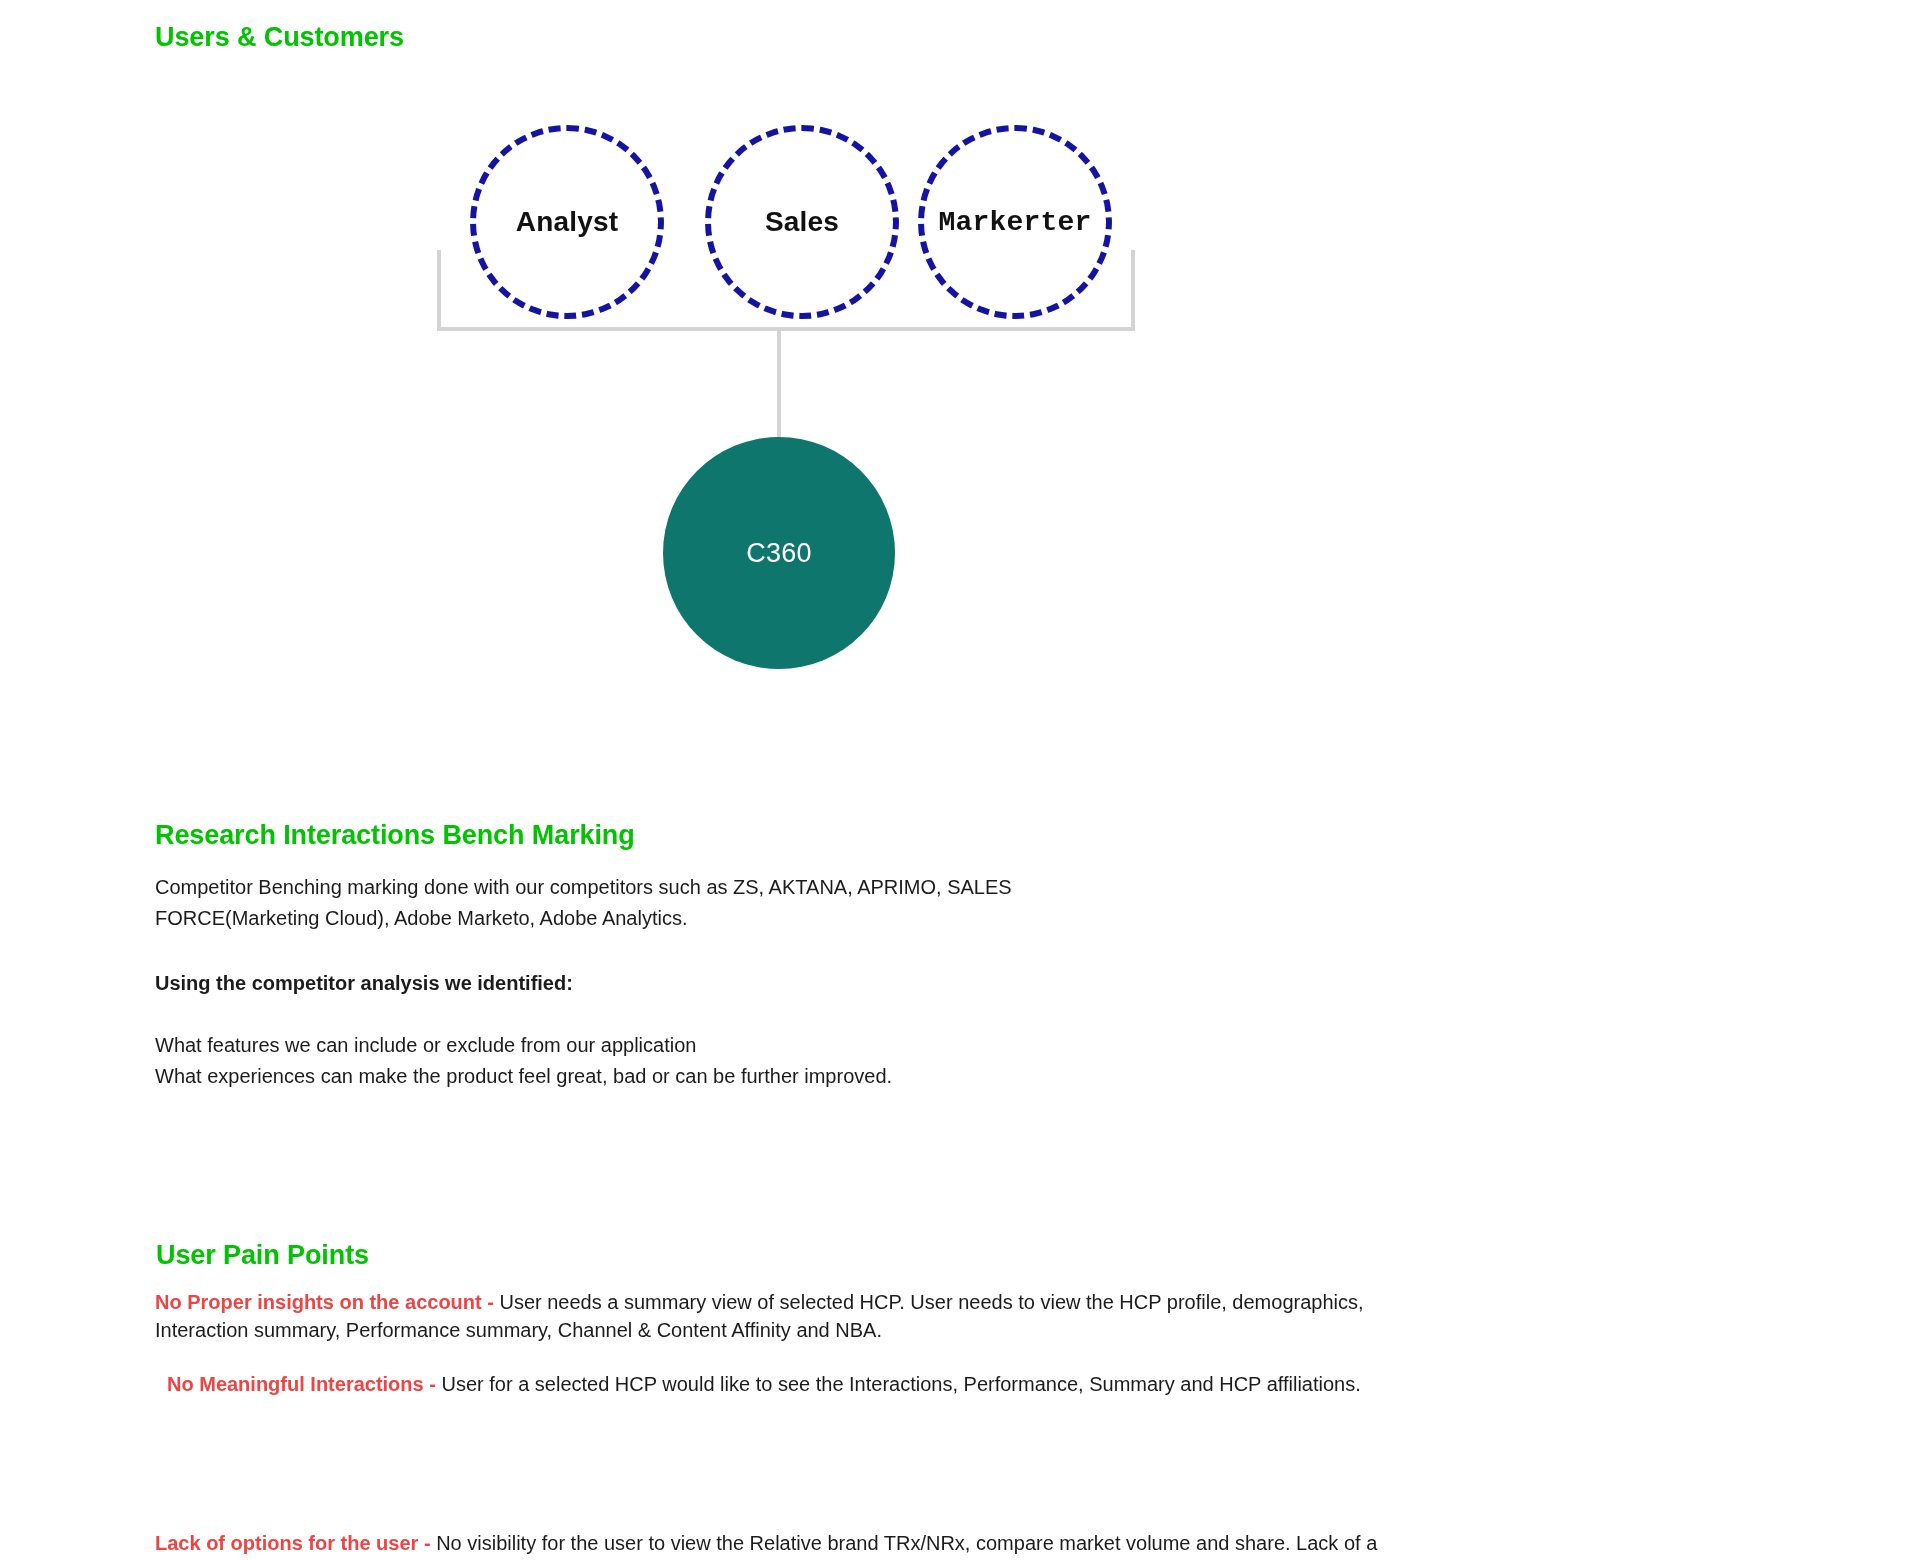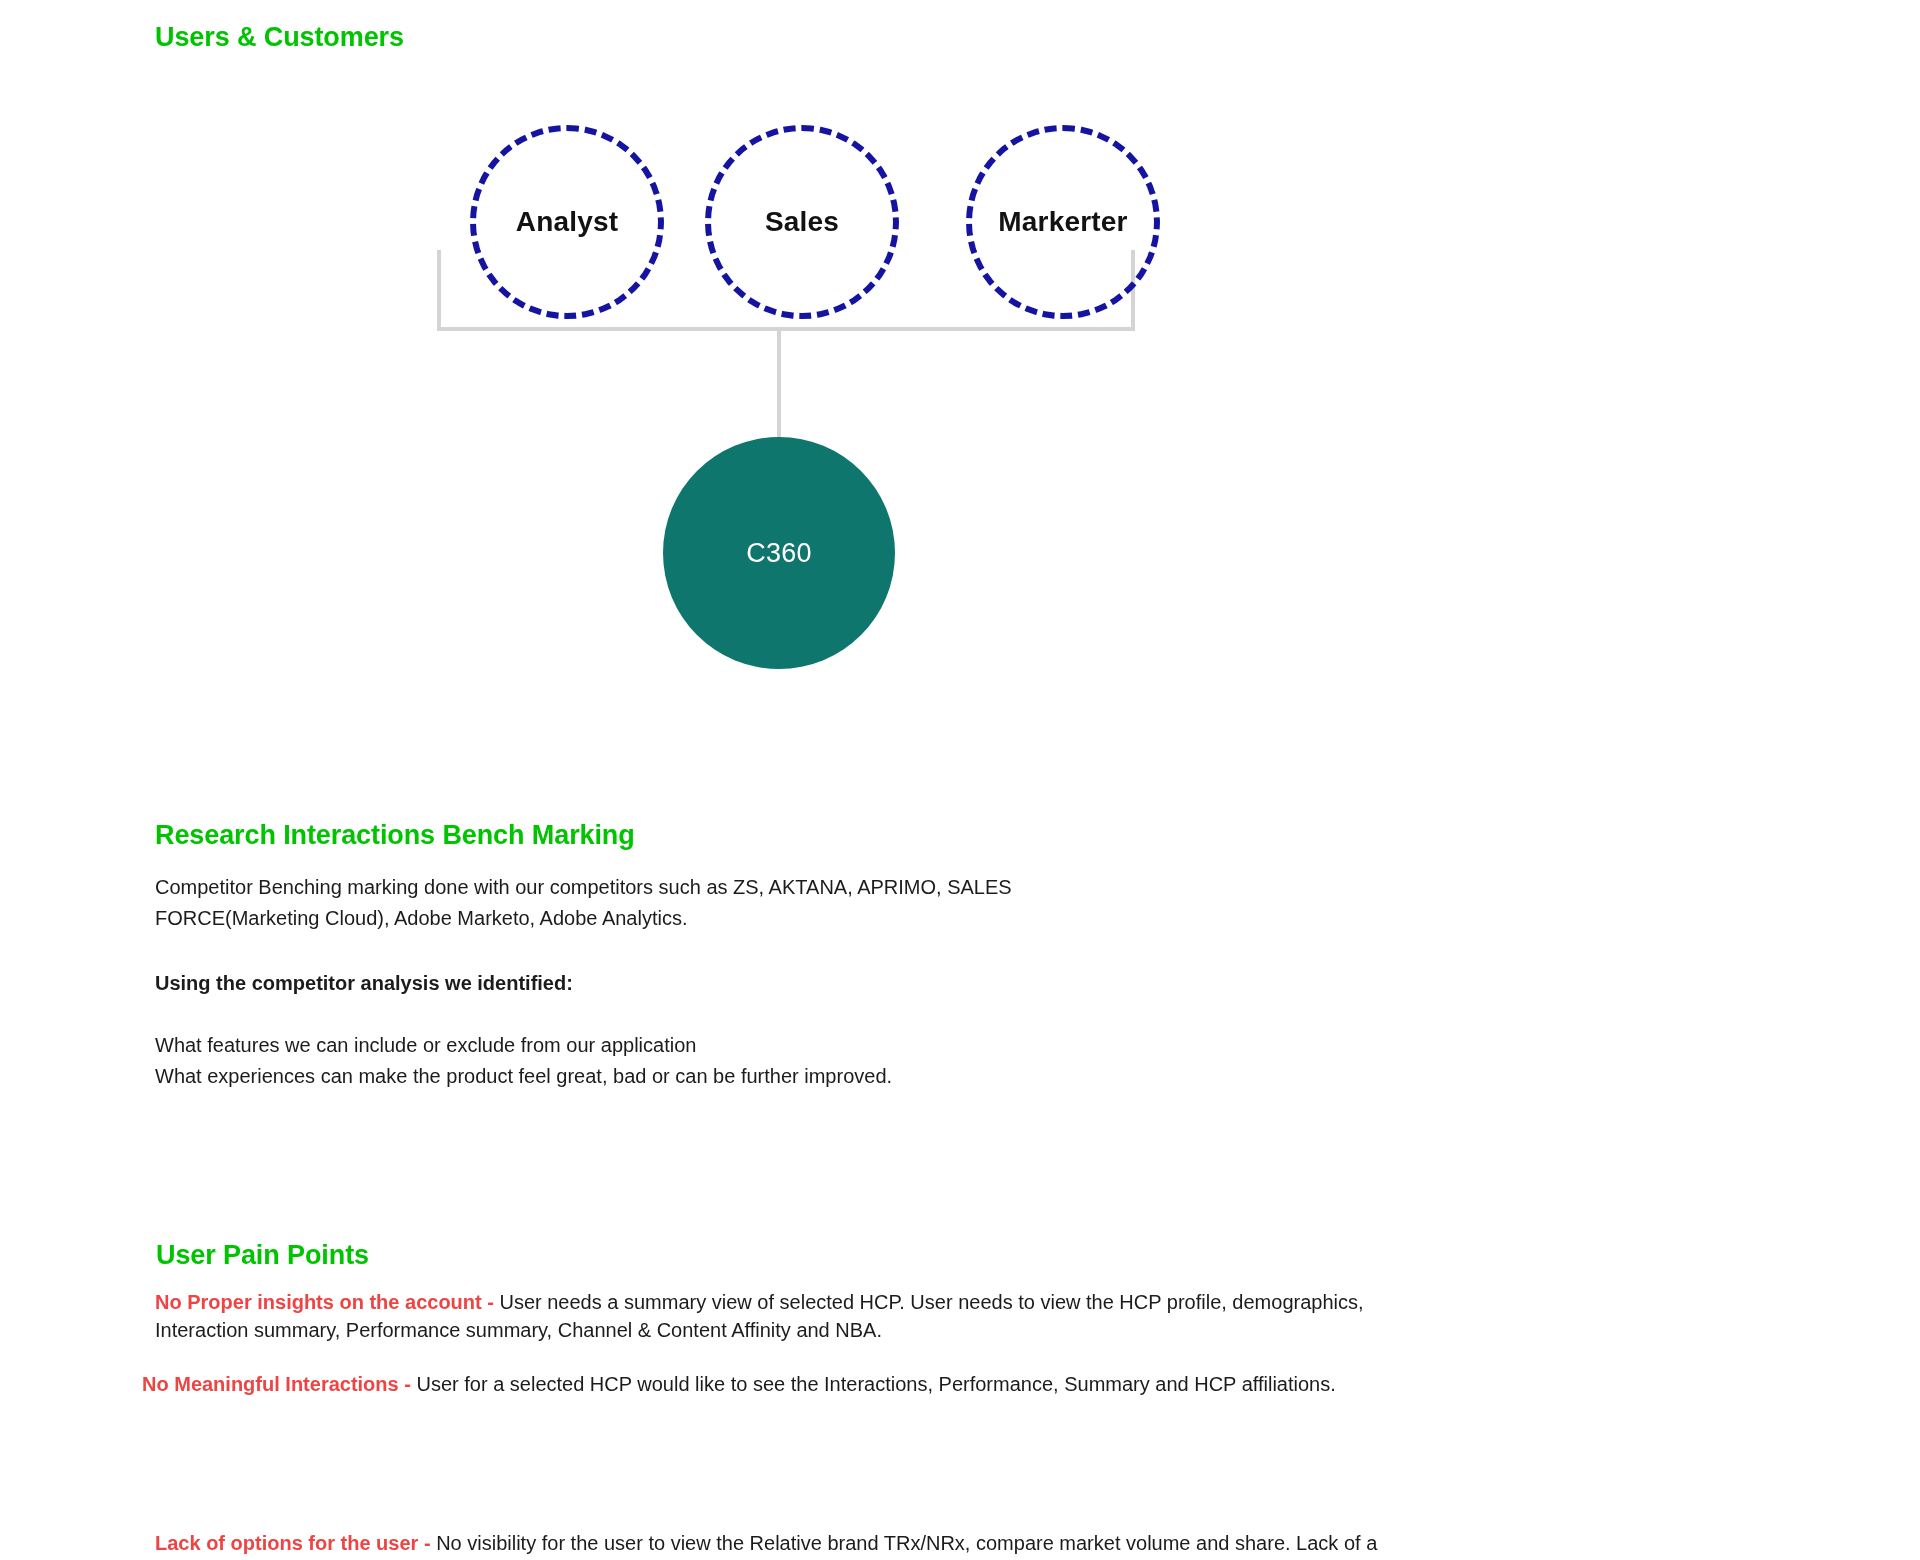--- a/index.html
+++ b/index.html
@@ -81,21 +81,21 @@
   .role-circle .role-label {
     font-size: 28px;
     font-weight: bold;
     color: #121212;
     white-space: nowrap;
     letter-spacing: 0.2px;
   }
 
   #role-circle-0 { left: 470px;  top: 125px; }
   #role-circle-1 { left: 705px;  top: 125px; }
-  #role-circle-2 { left: 966px;  top: 125px; }
+  #role-circle-2 { left: 918px;  top: 125px; font-family: Liberation Mono, monospace; }
 
   .hub-circle {
     position: absolute;
     left: 663px;
     top: 437px;
     width: 232px;
     height: 232px;
     border-radius: 50%;
     background: #0f766e;
     display: flex;
@@ -126,21 +126,21 @@
   #research-bullets { left: 155px; top: 1030px; width: 960px; }
 
   .pain-item {
     position: absolute;
     font-size: 20px;
     line-height: 28px;
     color: #1c1c1c;
     width: 1260px;
   }
   #pain-0 { left: 155px; top: 1288px; }
-  #pain-1 { left: 142px; top: 1370px; }
+  #pain-1 { left: 167px; top: 1370px; }
   #pain-2 { left: 155px; top: 1452px; }
   #pain-3 { left: 155px; top: 1505px; margin-top: 24px; }
 </style>
 </head>
 <body>
 
 <div class="page">
 
   <div class="section-heading" id="heading-users">Users &amp; Customers</div>
 

